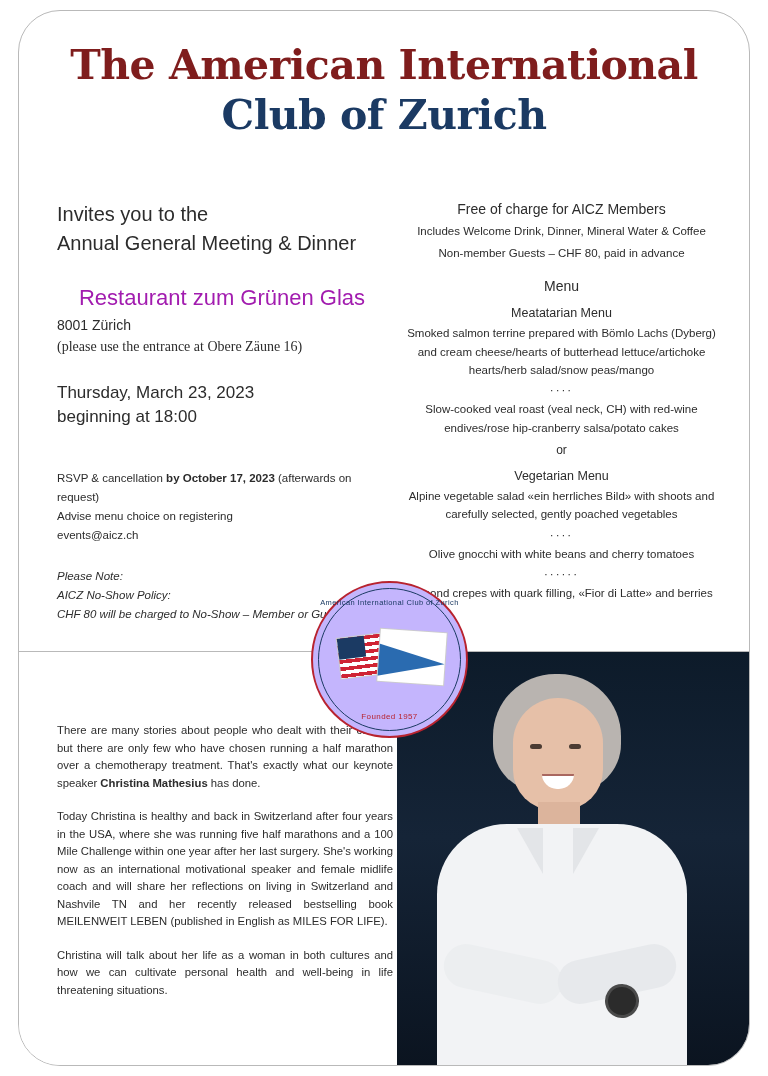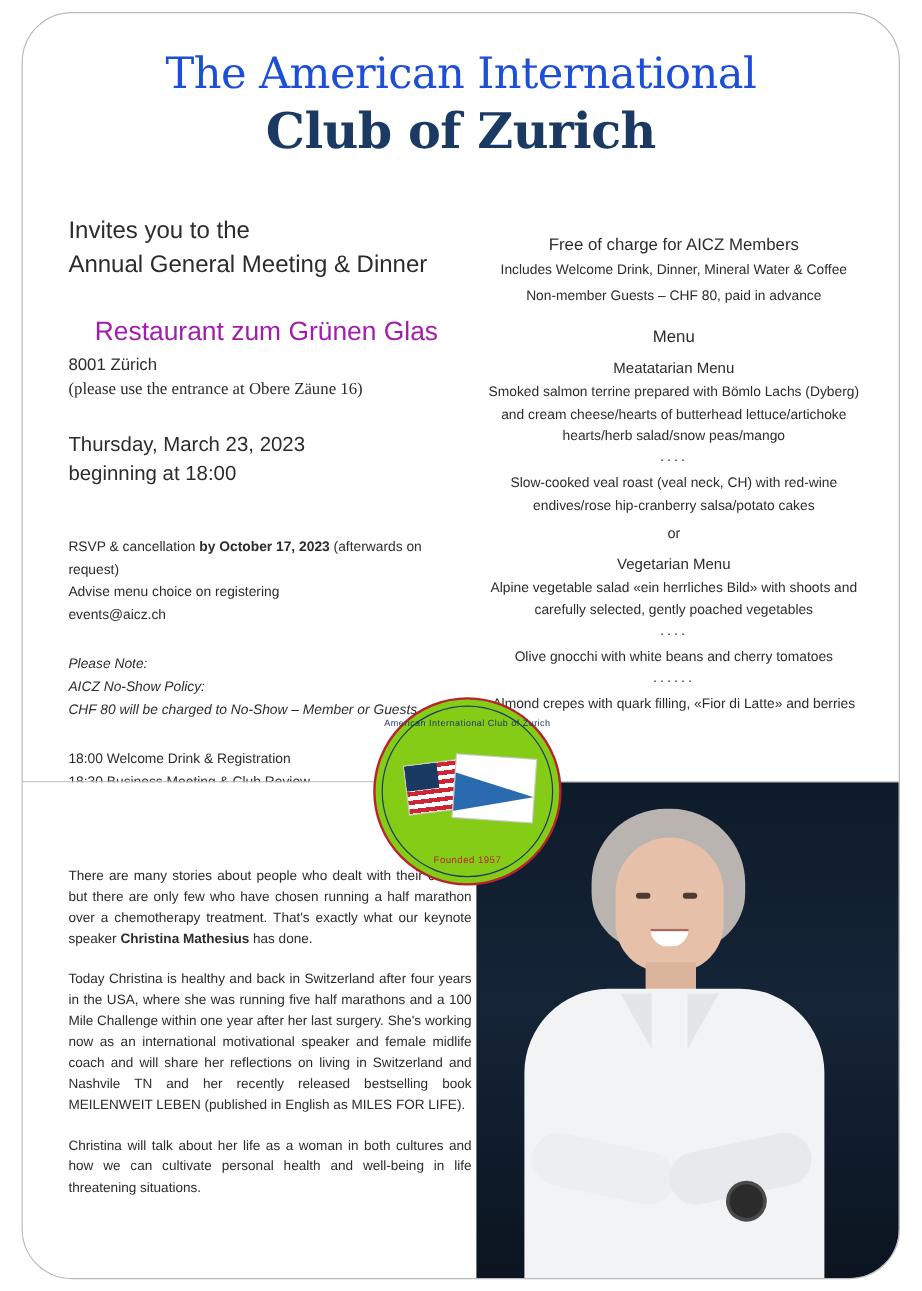--- a/index.html
+++ b/index.html
@@ -28,23 +28,23 @@
     background: #fff;
   }
 
   
   .header {
     text-align: center;
     padding-top: 30px;
   }
   .title-line1 {
     font-family: "DejaVu Serif", serif;
-    font-weight: normal;
-    font-size: 36px;
-    color: #1d4ed8;
+    font-weight: bold;
+    font-size: 41px;
+    color: #7f1d1d;
     letter-spacing: -0.5px;
     line-height: 1.18;
   }
   .title-line2 {
     font-family: "DejaVu Serif", serif;
     font-weight: bold;
     font-size: 41px;
     color: #1b3a63;
     letter-spacing: -0.5px;
     line-height: 1.18;
@@ -52,21 +52,21 @@
   }
 
   
   .upper {
     position: relative;
     height: 455px;
   }
   .left-col {
     position: absolute;
     left: 38px;
-    top: 44px;
+    top: 60px;
     width: 330px;
   }
   .invites {
     font-size: 20px;
     color: #2c2c2c;
     line-height: 1.45;
     font-weight: 300;
   }
   .invites .ln2 { display: block; }
   .venue {
@@ -159,21 +159,21 @@
   }
 
   
   .logo {
     position: absolute;
     left: 292px;
     top: 570px;
     width: 157px;
     height: 157px;
     border-radius: 50%;
-    background: #84cc16;
+    background: #c4b5fd;
     border: 2px solid #b8232f;
     box-sizing: border-box;
     z-index: 5;
   }
   .logo .inner-ring {
     position: absolute;
     left: 5px; top: 5px; right: 5px; bottom: 5px;
     border: 1px solid #1b3a63;
     border-radius: 50%;
   }

